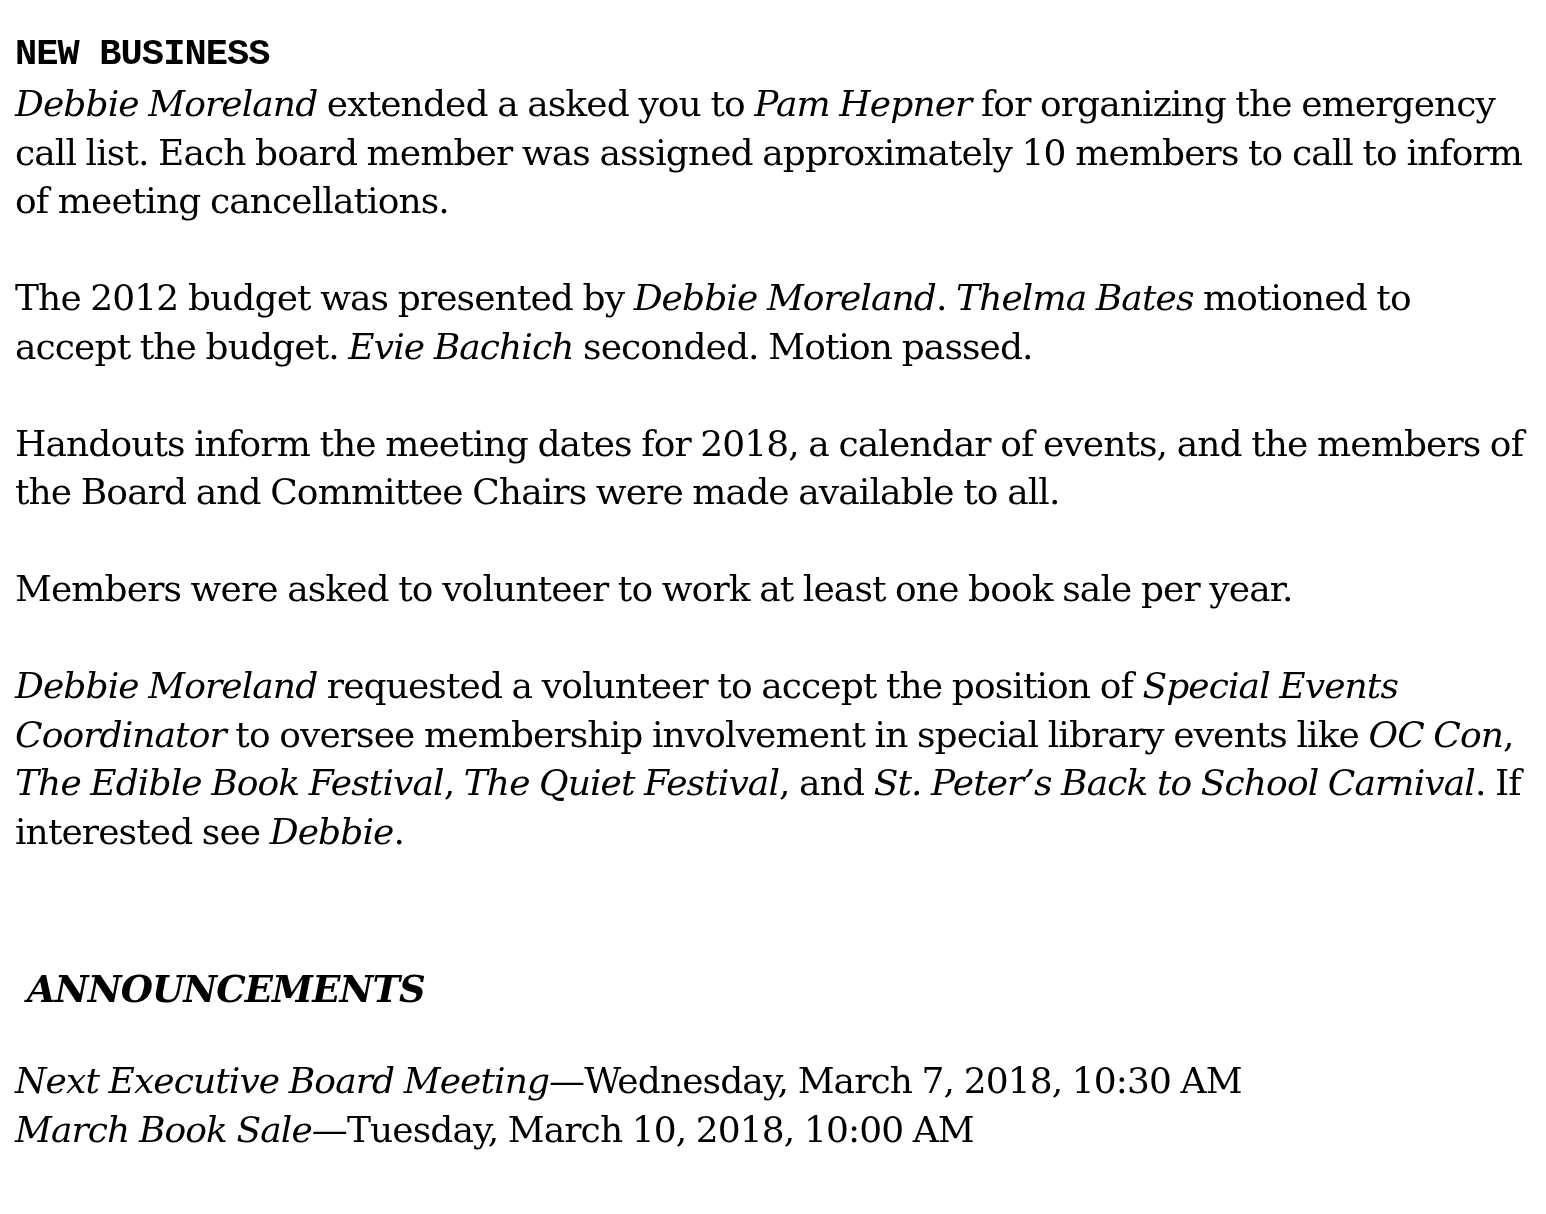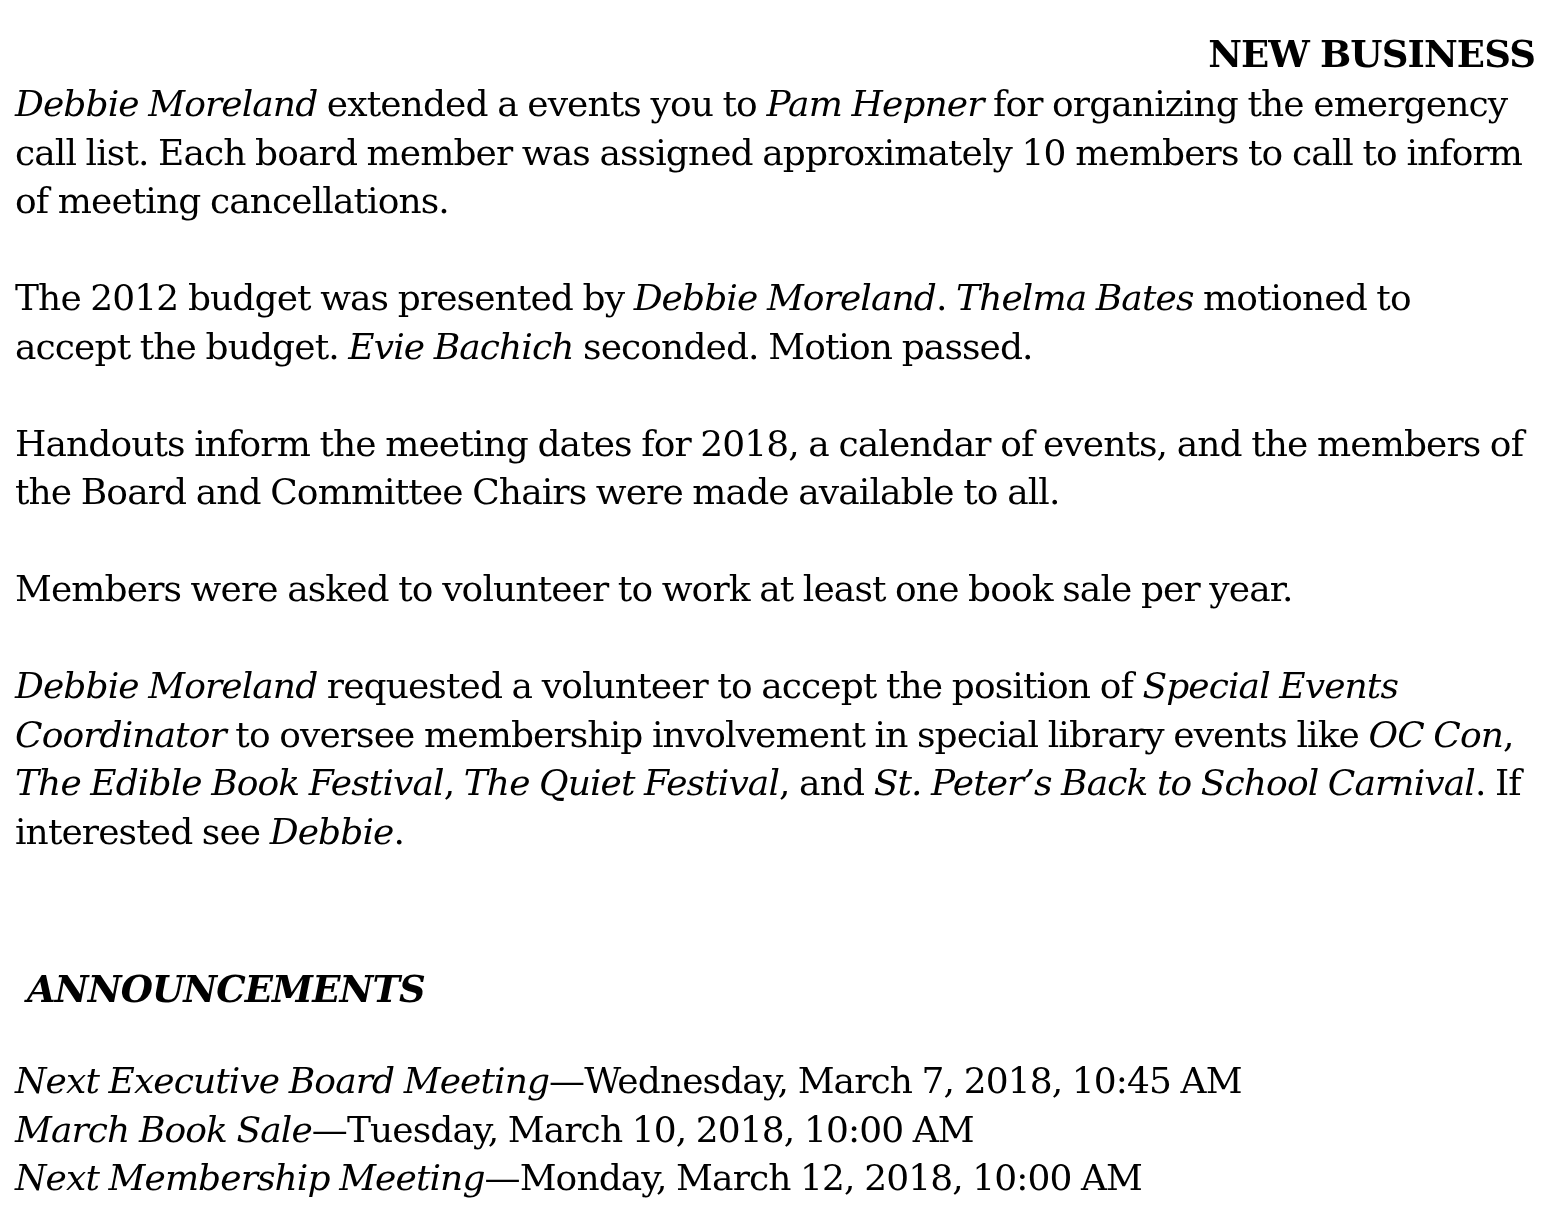--- a/index.html
+++ b/index.html
@@ -19,26 +19,27 @@
       position: absolute;
       left: 15px;
       top: 28px;
       width: 1520px;
       font-size: 36px;
       line-height: 48.5px;
       letter-spacing: -0.9px;
       word-spacing: -1px;
     }
     .heading-center {
-      text-align: right;
+      text-align: left;
       font-weight: bold;
       font-size: 37px;
       margin: 0;
       line-height: 52px;
       padding-right: 0;
+      font-family: Liberation Mono, monospace;
     }
     p {
       margin: 0;
     }
     .gap {
       height: 48.5px;
     }
     .gap2 {
       height: 97px;
     }
@@ -53,42 +54,39 @@
       height: 32px;
     }
     i { font-style: italic; }
   </style>
 </head>
 <body>
 
 <div class="page">
   <h1 class="heading-center">NEW BUSINESS</h1>
 
-  <p><i>Debbie Moreland</i><span> extended a events you to </span><i>Pam Hepner</i><span> for organizing the emergency call list.  Each board member was assigned approximately 10 members to call to inform of meeting cancellations.</span></p>
+  <p><i>Debbie Moreland</i><span> extended a asked you to </span><i>Pam Hepner</i><span> for organizing the emergency call list.  Each board member was assigned approximately 10 members to call to inform of meeting cancellations.</span></p>
   <div class="gap"></div>
 
   <p><span>The 2012 budget was presented by </span><i>Debbie Moreland</i><span>. </span><i>Thelma Bates</i><span> motioned to accept the budget. </span><i>Evie Bachich</i><span> seconded. Motion passed.</span></p>
   <div class="gap"></div>
 
   <p><span>Handouts inform the meeting dates for 2018, a calendar of events, and the members of the Board and Committee Chairs were made available to all.</span></p>
   <div class="gap"></div>
 
   <p><span>Members were asked to volunteer to work at least one book sale per year.</span></p>
   <div class="gap"></div>
 
   <p><i>Debbie Moreland</i><span> requested a volunteer to accept the position of </span><i>Special Events Coordinator</i><span> to oversee membership involvement in special library events like </span><i>OC Con</i><span>, </span><i>The Edible Book Festival</i><span>, </span><i>The Quiet Festival</i><span>, and </span><i>St. Peter’s Back to School Carnival</i><span>. If interested see </span><i>Debbie</i><span>.</span></p>
   <div class="gap2"></div>
 
   <h2 class="ann-heading">ANNOUNCEMENTS</h2>
   <div class="ann-gap"></div>
 
   <div>
     <p>
-      <i>Next Executive Board Meeting</i><span>—</span><span>Wednesday, March 7, 2018, 10:45 AM</span>
+      <i>Next Executive Board Meeting</i><span>—</span><span>Wednesday, March 7, 2018, 10:30 AM</span>
     </p>
     <p>
       <i>March Book Sale</i><span>—</span><span>Tuesday, March 10, 2018, 10:00 AM</span>
-    </p>
-    <p>
-      <i>Next Membership Meeting</i><span>—</span><span>Monday, March 12, 2018, 10:00 AM</span>
     </p>
   </div>
 </div>
 
 </body></html>

